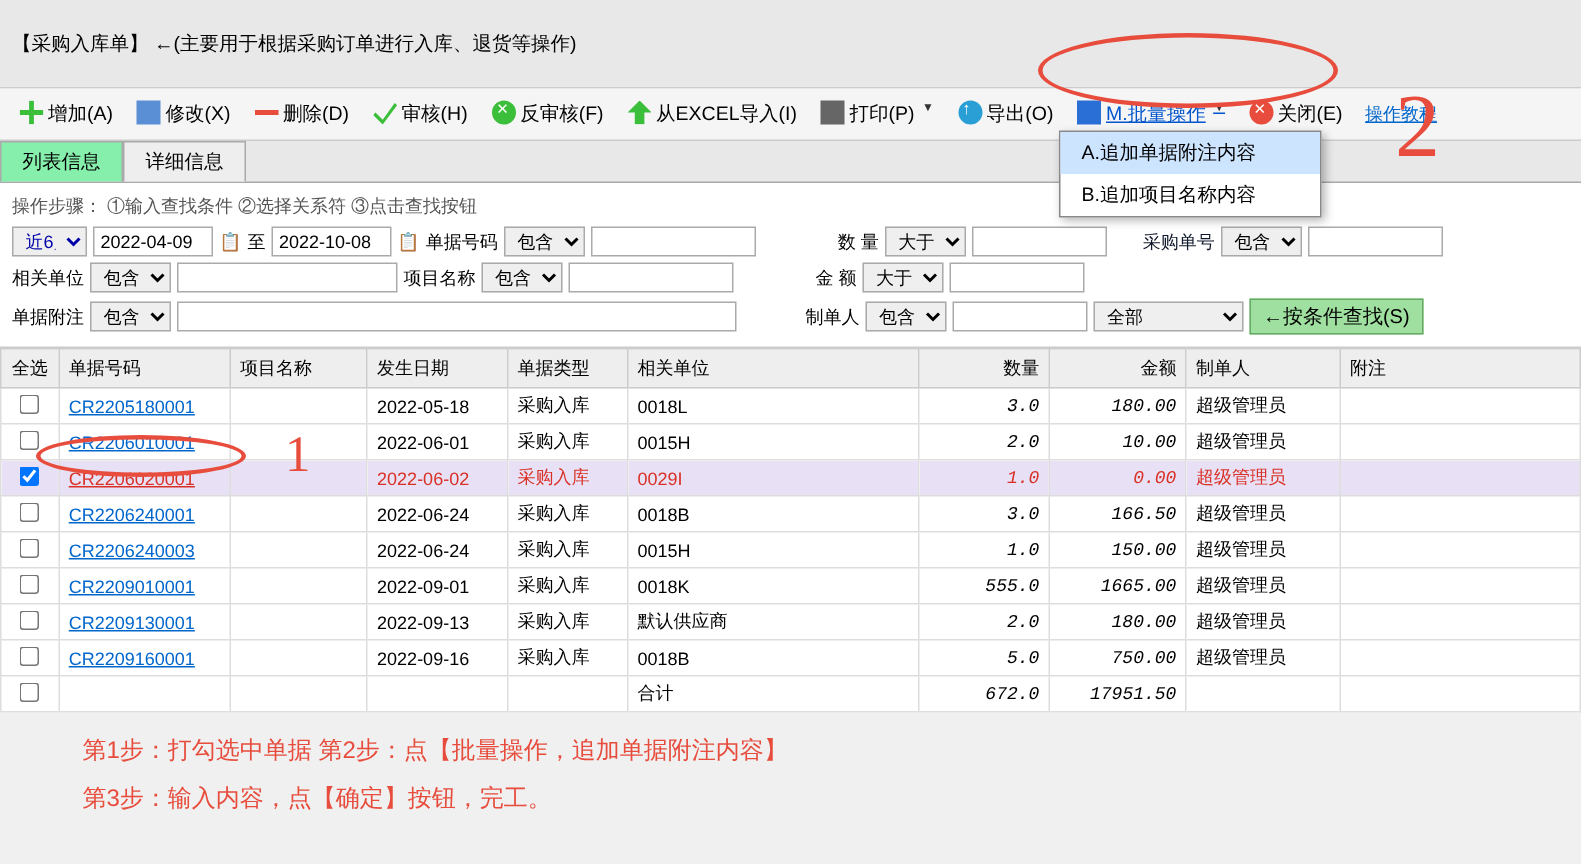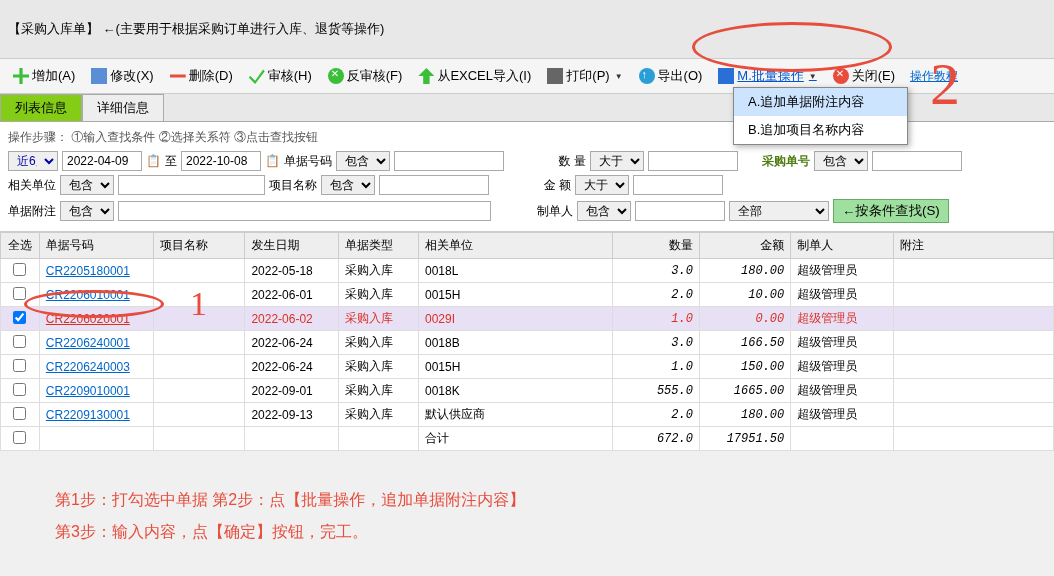--- a/index.html
+++ b/index.html
@@ -1,41 +1,41 @@
 <!DOCTYPE html>
 <html><head>
 <meta charset="utf-8">
 <style>
 * { box-sizing: border-box; margin: 0; padding: 0; font-family: "Microsoft YaHei", SimSun, sans-serif; }
 body { background: #f0f0f0; font-size: 12px; width: 1054px; height: 576px; overflow: hidden; position: relative; }
 .titlebar { background: #e8e8e8; padding: 20px 8px; font-size: 13px; border-bottom: 1px solid #ccc; }
 .toolbar { background: #f5f5f5; padding: 4px 6px; display: flex; align-items: center; gap: 2px; border-bottom: 1px solid #ccc; position: relative; }
-.tb-btn { display: inline-flex; align-items: center; gap: 3px; padding: 3px 6px; cursor: pointer; border: 1px solid transparent; font-size: 13px; }
+.tb-btn { display: inline-flex; align-items: flex-start; gap: 3px; padding: 3px 6px; cursor: pointer; border: 1px solid transparent; font-size: 13px; }
 .tb-icon { width: 16px; height: 16px; display: inline-block; }
 .icon-add { background: #3bbf3b; clip-path: polygon(40% 0,60% 0,60% 40%,100% 40%,100% 60%,60% 60%,60% 100%,40% 100%,40% 60%,0 60%,0 40%,40% 40%); }
 .icon-edit { background: #5a8fd6; }
 .icon-del { background: #e74c3c; clip-path: polygon(0 40%,100% 40%,100% 60%,0 60%); }
 .icon-check { background: #3bbf3b; clip-path: polygon(10% 50%,40% 80%,90% 10%,100% 20%,40% 100%,0 60%); }
 .icon-uncheck { background: #3bbf3b; border-radius: 50%; position: relative; }
 .icon-uncheck::after { content:'✕'; color:#fff; font-size:10px; position:absolute; top:0; left:3px; }
 .icon-excel { background: #3bbf3b; clip-path: polygon(50% 0,100% 50%,70% 50%,70% 100%,30% 100%,30% 50%,0 50%); }
 .icon-print { background: #666; }
 .icon-export { background: #2a9fd6; border-radius: 50%; position:relative; }
 .icon-export::after { content:'↑'; color:#fff; font-size:11px; position:absolute; top:0; left:3px; }
 .icon-batch { background: #2a6fd6; }
 .icon-close { background: #e74c3c; border-radius: 50%; position:relative; }
 .icon-close::after { content:'✕'; color:#fff; font-size:10px; position:absolute; top:0; left:3px; }
 .tb-link { color: #0066cc; text-decoration: underline; cursor: pointer; margin-left: 6px; }
 .dropdown-arrow { font-size: 8px; color: #333; margin-left: 2px; }
-.batch-menu { position: absolute; top: 28px; left: 733px; background: #fff; border: 1px solid #888; box-shadow: 2px 2px 6px rgba(0,0,0,0.3); z-index: 100; width: 175px; }
+.batch-menu { position: absolute; top: 28px; left: 706px; background: #fff; border: 1px solid #888; box-shadow: 2px 2px 6px rgba(0,0,0,0.3); z-index: 100; width: 175px; }
 .batch-menu-item { padding: 5px 14px; cursor: pointer; font-size: 13px; }
 .batch-menu-item.hl { background: #cde4ff; }
 .tabs { display: flex; background: #e8e8e8; border-bottom: 1px solid #aaa; }
 .tab { padding: 4px 14px; border: 1px solid #aaa; border-bottom: none; background: #eee; cursor: pointer; font-size: 13px; }
-.tab.active { background: #84cc16; font-family: Liberation Mono, monospace; }
+.tab.active { background: #86efac; font-family: Liberation Mono, monospace; }
 .filter-area { background: #fff; padding: 4px 8px 6px; border-bottom: 1px solid #ccc; }
 .filter-hint { color: #555; padding: 3px 0; }
 .filter-row { display: flex; align-items: center; gap: 4px; padding: 2px 0; }
 .filter-row label { min-width: 48px; text-align: right; }
 .filter-row select, .filter-row input { border: 1px solid #aaa; padding: 1px 4px; font-size: 12px; height: 20px; }
 .search-btn { background: #9fdf9f; border: 1px solid #6a6; padding: 2px 8px; cursor: pointer; }
 .grid { background: #fff; }
 .grid table { width: 100%; border-collapse: collapse; table-layout: fixed; }
 .grid th { background: #eee; border: 1px solid #ccc; padding: 4px 6px; text-align: left; font-weight: normal; font-size: 12px; }
 .grid td { border: 1px solid #ddd; padding: 3px 6px; font-size: 12px; white-space: nowrap; overflow: hidden; }
@@ -118,21 +118,21 @@
     <span>📋</span>
     <span>至</span>
     <input style="width: 80px;" value="2022-10-08">
     <span>📋</span>
     <label>单据号码</label>
     <select style="width:54px;"><option>包含</option></select>
     <input style="width: 110px;">
     <label style="margin-left:30px;">数 量</label>
     <select style="width:54px;"><option>大于</option></select>
     <input style="width: 90px;">
-    <label style="margin-left:20px;color:#4d7c0f;font-weight:bold;">采购单号</label>
+    <label style="margin-left:20px;color:#0f172a;">采购单号</label>
     <select style="width:54px;"><option>包含</option></select>
     <input style="width: 90px;">
   </div>
   <div class="filter-row">
     <label>相关单位</label>
     <select style="width:54px;"><option>包含</option></select>
     <input style="width: 147px;">
     <label>项目名称</label>
     <select style="width:54px;"><option>包含</option></select>
     <input style="width: 110px;">
@@ -260,20 +260,32 @@
           <td>2022-09-13</td>
           <td>采购入库</td>
           <td>默认供应商</td>
           <td class="num">2.0</td>
           <td class="num">180.00</td>
           <td>超级管理员</td>
           <td></td>
         </tr>
         <tr>
           <td class="chk"><input type="checkbox" style=""></td>
+          <td><a>CR2209160001</a></td>
+          <td></td>
+          <td>2022-09-16</td>
+          <td>采购入库</td>
+          <td>0018B</td>
+          <td class="num">5.0</td>
+          <td class="num">750.00</td>
+          <td>超级管理员</td>
+          <td></td>
+        </tr>
+        <tr>
+          <td class="chk"><input type="checkbox" style=""></td>
           <td></td>
           <td></td>
           <td></td>
           <td></td>
           <td>合计</td>
           <td class="num">672.0</td>
           <td class="num">17951.50</td>
           <td></td>
           <td></td>
         </tr>

